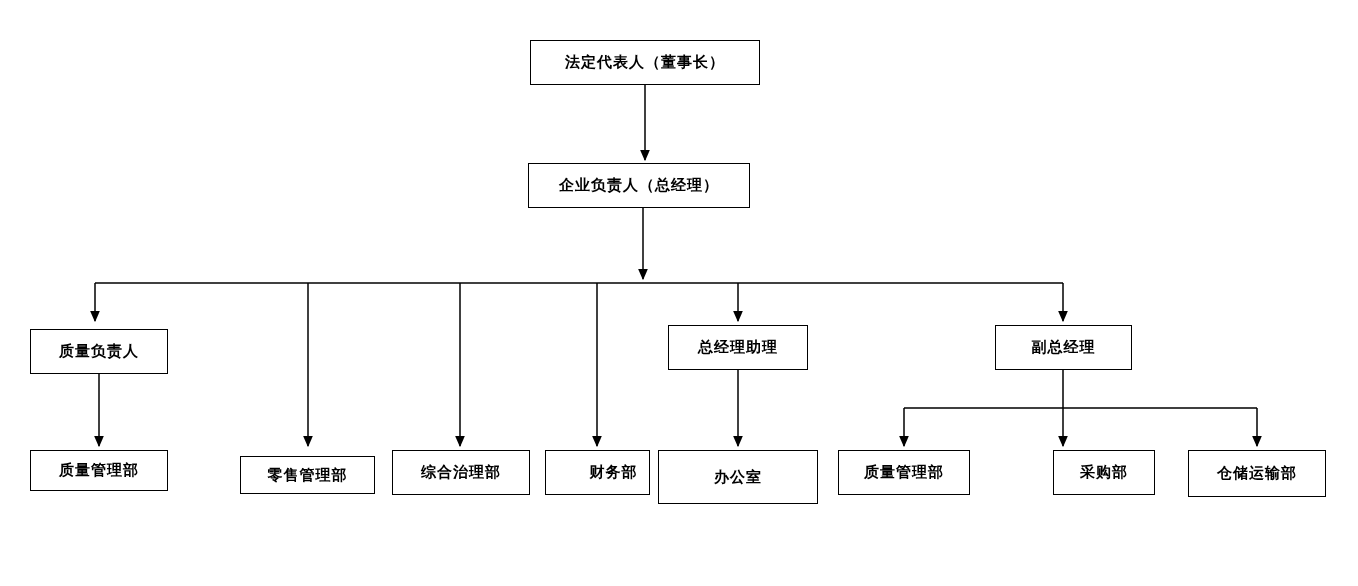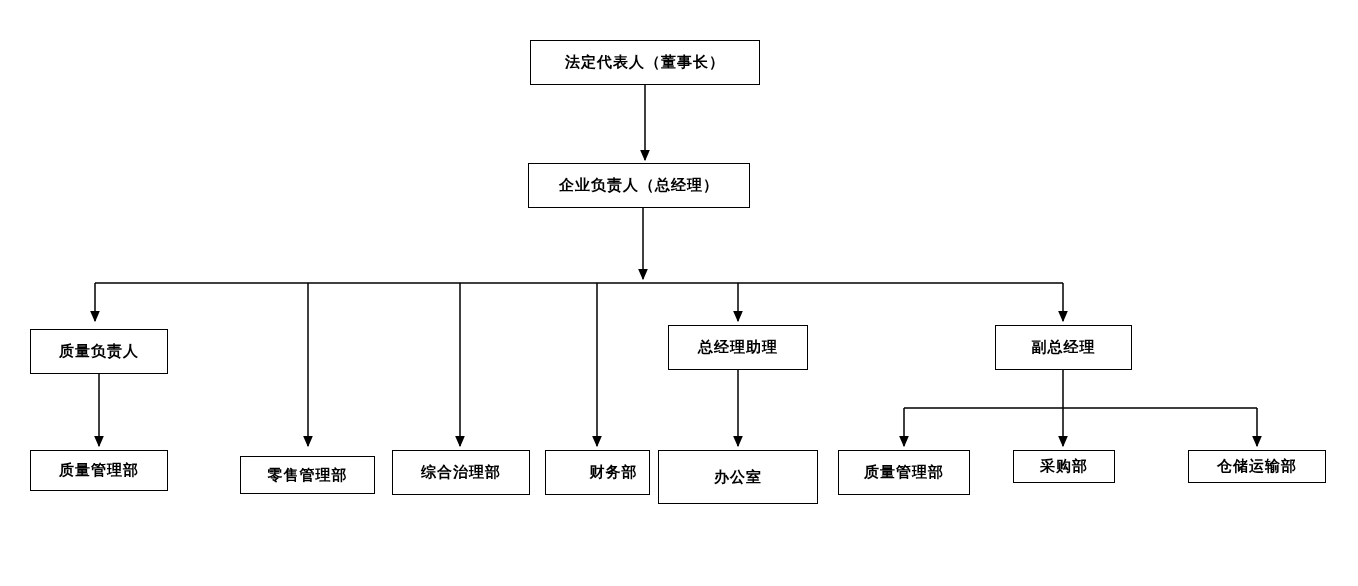--- a/index.html
+++ b/index.html
@@ -45,22 +45,22 @@
   .n2  { left: 30px;   top: 329px; width: 138px; height: 45px; }
   .n3  { left: 668px;  top: 325px; width: 140px; height: 45px; }
   .n4  { left: 995px;  top: 325px; width: 137px; height: 45px; font-family: Liberation Mono, monospace; }
   
   .n5  { left: 30px;   top: 450px; width: 138px; height: 41px; }
   .n6  { left: 240px;  top: 456px; width: 135px; height: 38px; }
   .n7  { left: 392px;  top: 450px; width: 138px; height: 45px; }
   .n8  { left: 545px;  top: 450px; width: 105px; height: 45px; padding-left: 32px; }
   .n9  { left: 658px;  top: 450px; width: 160px; height: 54px; }
   .n10 { left: 838px;  top: 450px; width: 132px; height: 45px; }
-  .n11 { left: 1013px; top: 450px; width: 102px; height: 33px; }
-  .n12 { left: 1188px; top: 450px; width: 138px; height: 33px; }
+  .n11 { left: 1053px; top: 450px; width: 102px; height: 45px; }
+  .n12 { left: 1188px; top: 450px; width: 138px; height: 47px; }
 </style>
 </head>
 <body>
 
 <div class="canvas">
 
   <svg class="connectors" width="1358" height="586" viewBox="0 0 1358 586" xmlns="http://www.w3.org/2000/svg">
     <defs>
       <marker id="arrowhead" markerUnits="userSpaceOnUse" markerWidth="11" markerHeight="11" viewBox="0 0 10 10" refX="9" refY="5" orient="auto">
         <path d="M0,0.6 L10,5 L0,9.4 z" fill="#000000"></path>

